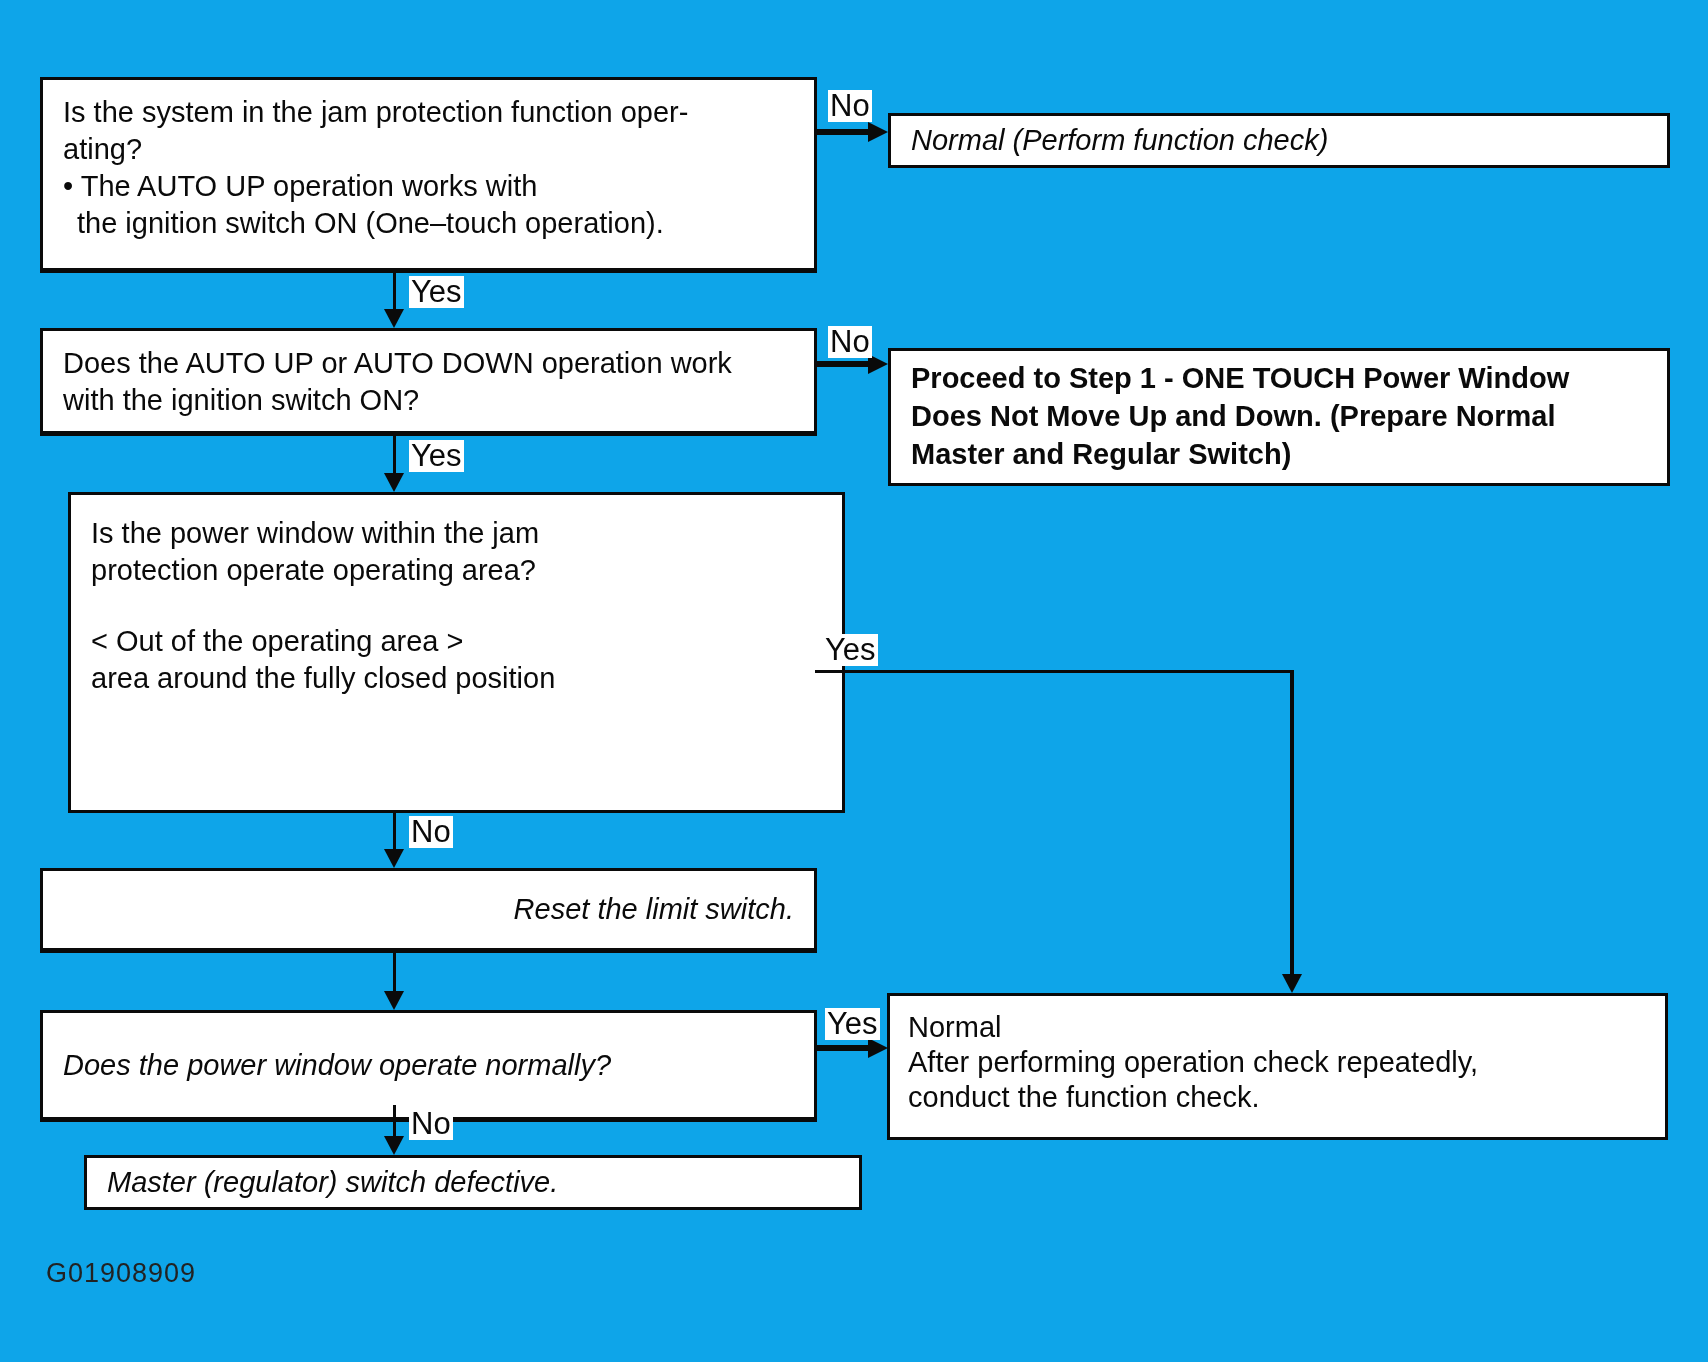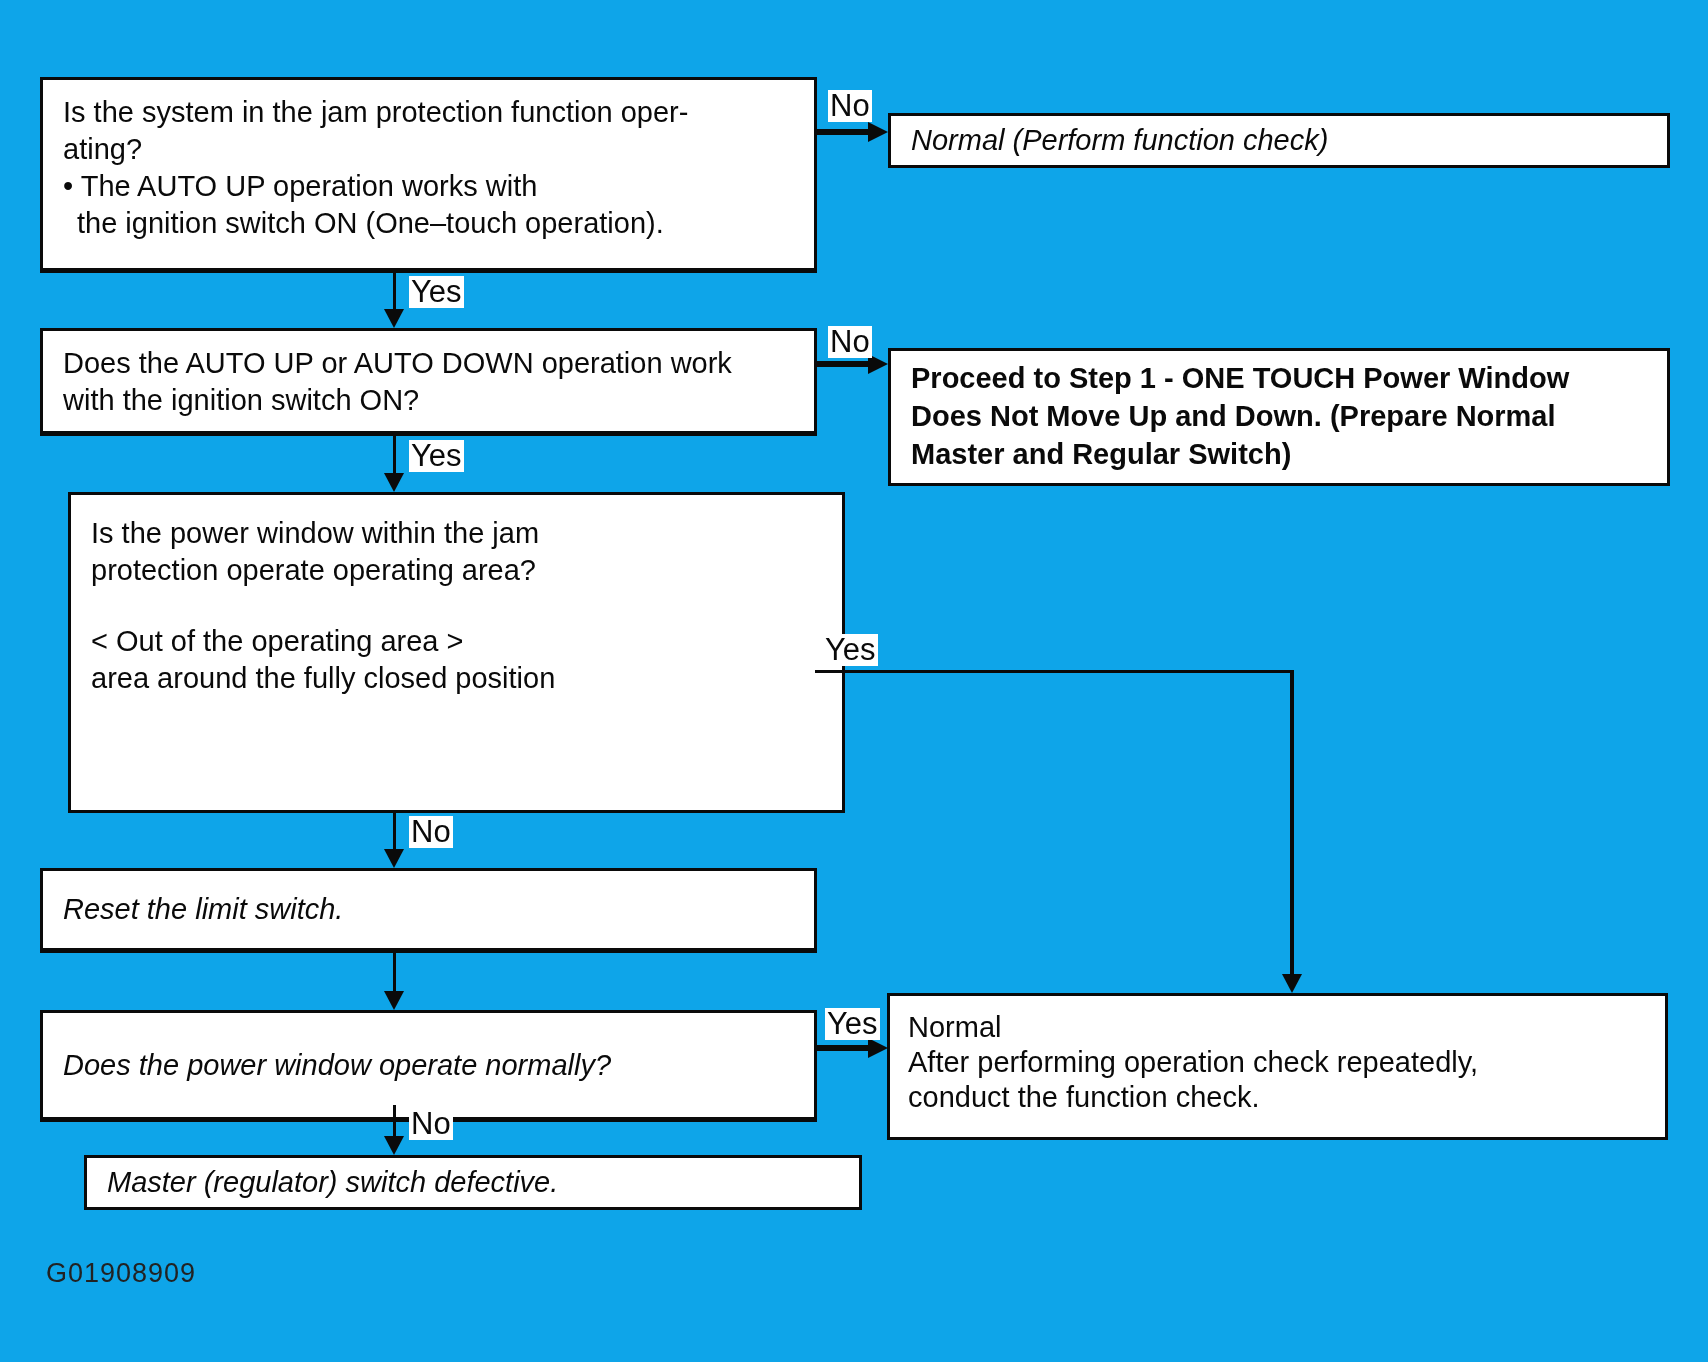--- a/index.html
+++ b/index.html
@@ -113,21 +113,21 @@
 
   <div class="box" style="left:40px; top:492px; width:777px; height:321px;margin-left:28px;">
     <div class="pad" style="padding-top:20px;">
       <div>Is the power window within the jam</div>
       <div>protection operate operating area?</div>
       <div class="gap-top">&lt; Out of the operating area &gt;</div>
       <div>area around the fully closed position</div>
     </div>
   </div>
 
-  <div class="box heavy-bottom center-v" style="left:40px; top:868px; width:777px; height:85px;">
+  <div class="box heavy-bottom center-v" style="left:40px; top:868px; width:777px; height:85px;align-items:flex-end;">
     <div>Reset the limit switch.</div>
   </div>
 
   <div class="box heavy-bottom center-v" style="left:40px; top:1010px; width:777px; height:112px;">
     <div>Does the power window operate normally?</div>
   </div>
 
   <div class="box" style="left:887px; top:993px; width:781px; height:147px;">
     <div class="pad" style="padding-top:14px; padding-left:18px; line-height:35px;">
       <div>Normal</div>

